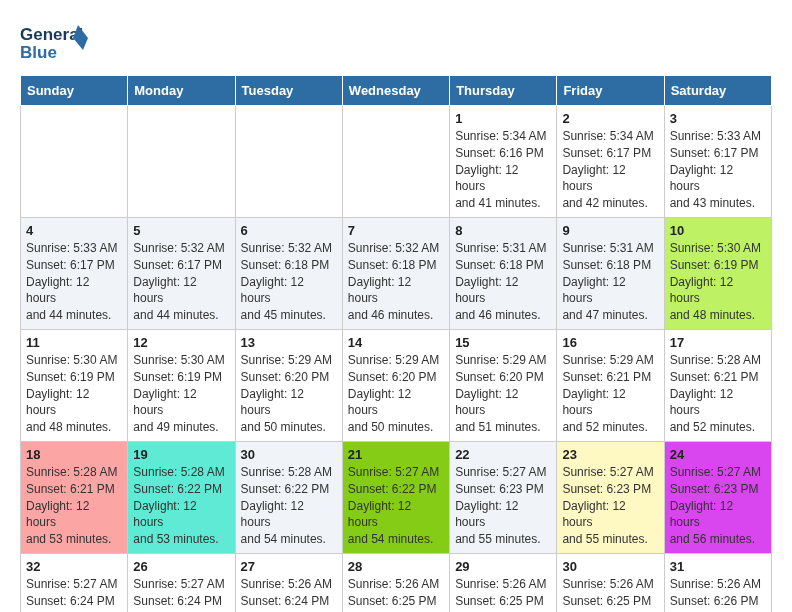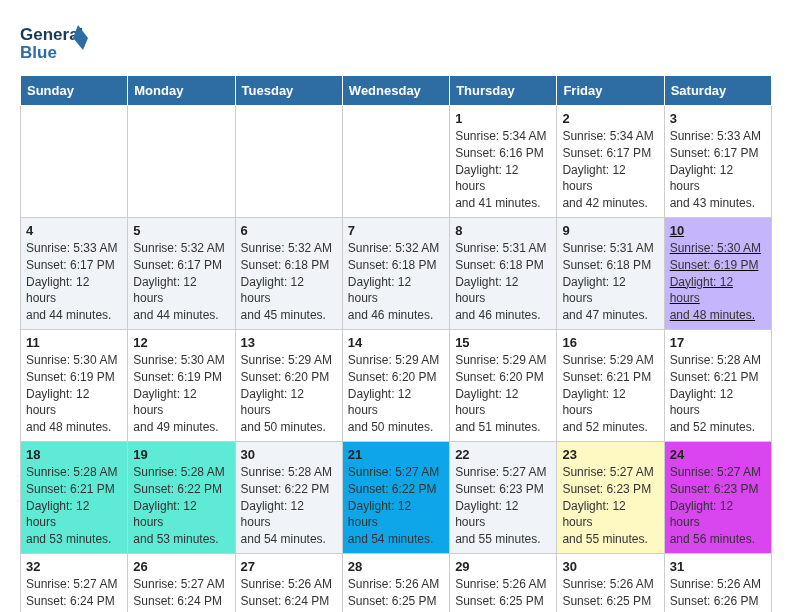--- a/index.html
+++ b/index.html
@@ -140,21 +140,21 @@
           <div class="day-info">Sunrise: 5:32 AM<br>Sunset: 6:18 PM<br>Daylight: 12 hours<br>and 46 minutes.</div>
         </td>
         <td style="background: rgb(240, 244, 248);">
           <span class="day-num">8</span>
           <div class="day-info">Sunrise: 5:31 AM<br>Sunset: 6:18 PM<br>Daylight: 12 hours<br>and 46 minutes.</div>
         </td>
         <td style="background: rgb(240, 244, 248);">
           <span class="day-num">9</span>
           <div class="day-info">Sunrise: 5:31 AM<br>Sunset: 6:18 PM<br>Daylight: 12 hours<br>and 47 minutes.</div>
         </td>
-        <td style="background: #c4b5fd; text-decoration: underline;">
+        <td style="background: #bef264;">
           <span class="day-num">10</span>
           <div class="day-info">Sunrise: 5:30 AM<br>Sunset: 6:19 PM<br>Daylight: 12 hours<br>and 48 minutes.</div>
         </td>
       </tr>
       <tr>
         <td>
           <span class="day-num">11</span>
           <div class="day-info">Sunrise: 5:30 AM<br>Sunset: 6:19 PM<br>Daylight: 12 hours<br>and 48 minutes.</div>
         </td>
         <td>
@@ -176,33 +176,33 @@
         <td>
           <span class="day-num">16</span>
           <div class="day-info">Sunrise: 5:29 AM<br>Sunset: 6:21 PM<br>Daylight: 12 hours<br>and 52 minutes.</div>
         </td>
         <td>
           <span class="day-num">17</span>
           <div class="day-info">Sunrise: 5:28 AM<br>Sunset: 6:21 PM<br>Daylight: 12 hours<br>and 52 minutes.</div>
         </td>
       </tr>
       <tr>
-        <td style="background: #5eead4;">
+        <td style="background: #fca5a5;">
           <span class="day-num">18</span>
           <div class="day-info">Sunrise: 5:28 AM<br>Sunset: 6:21 PM<br>Daylight: 12 hours<br>and 53 minutes.</div>
         </td>
         <td style="background: #5eead4; margin-left: 19px;">
           <span class="day-num">19</span>
           <div class="day-info">Sunrise: 5:28 AM<br>Sunset: 6:22 PM<br>Daylight: 12 hours<br>and 53 minutes.</div>
         </td>
         <td style="background: rgb(240, 244, 248);">
           <span class="day-num">30</span>
           <div class="day-info">Sunrise: 5:28 AM<br>Sunset: 6:22 PM<br>Daylight: 12 hours<br>and 54 minutes.</div>
         </td>
-        <td style="background: #0ea5e9;">
+        <td style="background: #84cc16;">
           <span class="day-num">21</span>
           <div class="day-info">Sunrise: 5:27 AM<br>Sunset: 6:22 PM<br>Daylight: 12 hours<br>and 54 minutes.</div>
         </td>
         <td style="background: rgb(240, 244, 248);">
           <span class="day-num">22</span>
           <div class="day-info">Sunrise: 5:27 AM<br>Sunset: 6:23 PM<br>Daylight: 12 hours<br>and 55 minutes.</div>
         </td>
         <td style="background: #fef9c3;">
           <span class="day-num">23</span>
           <div class="day-info">Sunrise: 5:27 AM<br>Sunset: 6:23 PM<br>Daylight: 12 hours<br>and 55 minutes.</div>

